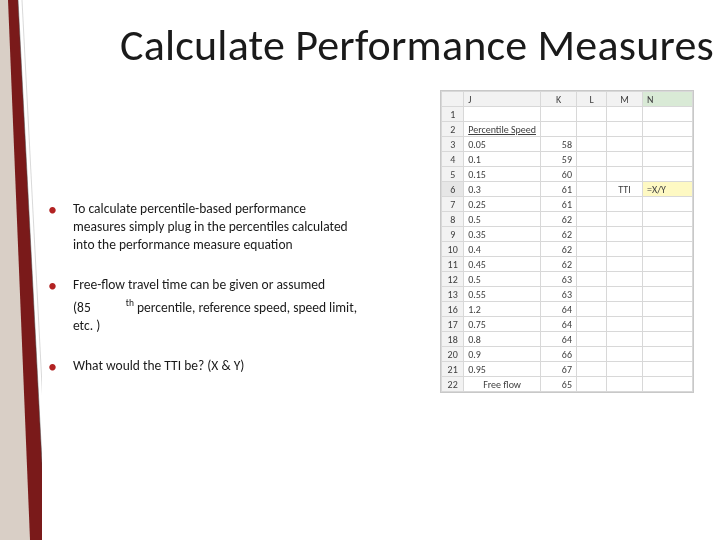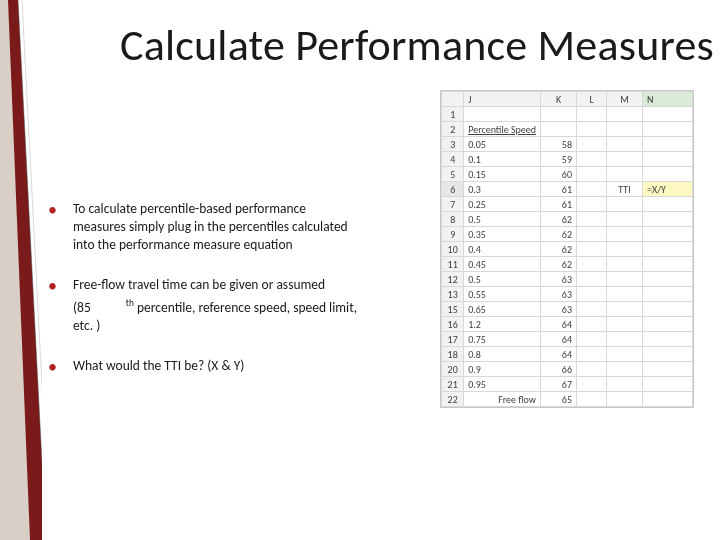--- a/index.html
+++ b/index.html
@@ -237,28 +237,20 @@
         </tr>
         <tr>
           <td class="rowhdr">13</td>
           <td class="col-J jnum">0.55</td>
           <td class="col-K">63</td>
           <td class="col-L"></td>
           <td class="col-M"></td>
           <td class="col-N"></td>
         </tr>
         <tr>
-          <td class="rowhdr">15</td>
-          <td class="col-J jnum">0.65</td>
-          <td class="col-K">63</td>
-          <td class="col-L"></td>
-          <td class="col-M"></td>
-          <td class="col-N"></td>
-        </tr>
-        <tr>
           <td class="rowhdr">16</td>
           <td class="col-J jnum">1.2</td>
           <td class="col-K">64</td>
           <td class="col-L"></td>
           <td class="col-M"></td>
           <td class="col-N"></td>
         </tr>
         <tr>
           <td class="rowhdr">17</td>
           <td class="col-J jnum">0.75</td>
@@ -286,21 +278,21 @@
         <tr>
           <td class="rowhdr">21</td>
           <td class="col-J jnum">0.95</td>
           <td class="col-K">67</td>
           <td class="col-L"></td>
           <td class="col-M"></td>
           <td class="col-N"></td>
         </tr>
         <tr>
           <td class="rowhdr">22</td>
-          <td class="col-J" style="text-align: right;">Free flow</td>
+          <td class="col-J" style="text-align: center;">Free flow</td>
           <td class="col-K">65</td>
           <td class="col-L"></td>
           <td class="col-M"></td>
           <td class="col-N"></td>
         </tr>
       </tbody>
   </table>
 </div>
 
 </body></html>

